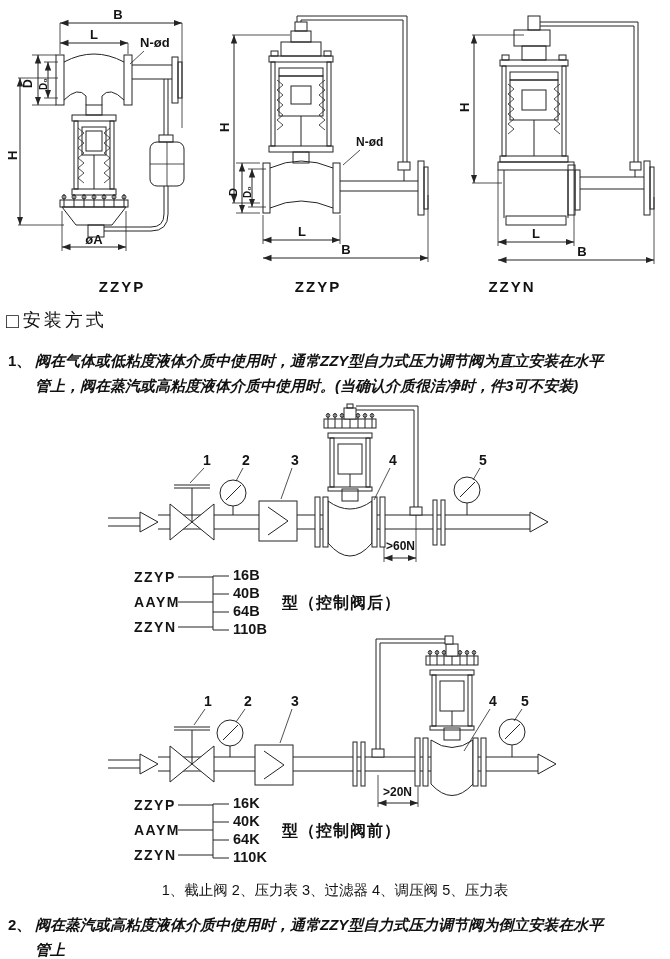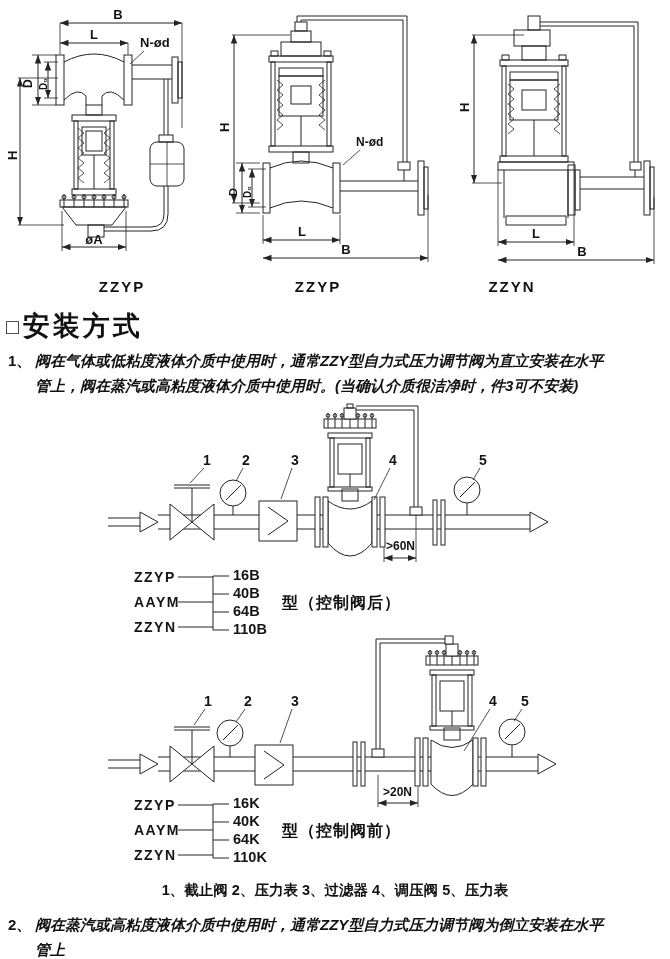--- a/index.html
+++ b/index.html
@@ -8,27 +8,27 @@
   .abs{position:absolute;}
   svg{position:absolute;overflow:visible;}
   svg line,svg path,svg rect,svg circle,svg polyline{stroke:#242424;fill:none;stroke-width:1;}
   svg .wf{fill:#fff;}
   svg .thin{stroke-width:0.8;}
   svg text{fill:#141414;stroke:none;font-weight:bold;font-family:"Liberation Sans","DejaVu Sans",sans-serif;}
   marker path{fill:#242424;stroke:none;}
   .fig-label{position:absolute;width:90px;text-align:center;font-size:15px;font-weight:bold;letter-spacing:2px;}
   .header{position:absolute;left:6px;top:308px;display:flex;align-items:center;gap:4px;}
   .header .marker{font-size:21px;font-weight:bold;line-height:1;}
-  .header .title{font-size:27px;font-weight:bold;letter-spacing:3px;}
+  .header .title{font-size:18px;font-weight:normal;letter-spacing:3px;}
   .note{position:absolute;left:8px;width:658px;display:flex;font-size:15px;font-weight:bold;line-height:25px;}
   .note .num{width:27px;flex:0 0 27px;}
   .note .body{flex:1;font-style:italic;}
   .models{position:absolute;left:132px;display:flex;align-items:center;}
   .models .suffix{font-size:16px;font-weight:bold;letter-spacing:1px;}
-  .caption{position:absolute;left:0;top:881px;width:670px;text-align:center;font-size:14.5px;font-weight:bold;}
+  .caption{position:absolute;left:0;top:881px;width:670px;text-align:center;font-size:14.5px;font-weight:normal;}
 </style>
 </head>
 <body>
 
 <div class="page">
 
   <svg class="abs" style="left:8px;top:8px" width="200" height="265" viewBox="0 0 200 265">
     <defs>
         <marker id="mD1" markerWidth="9" markerHeight="8" refX="8.5" refY="4" orient="auto-start-reverse">
           <path d="M0,0.8 L8.5,4 L0,7.2 Z"></path>

